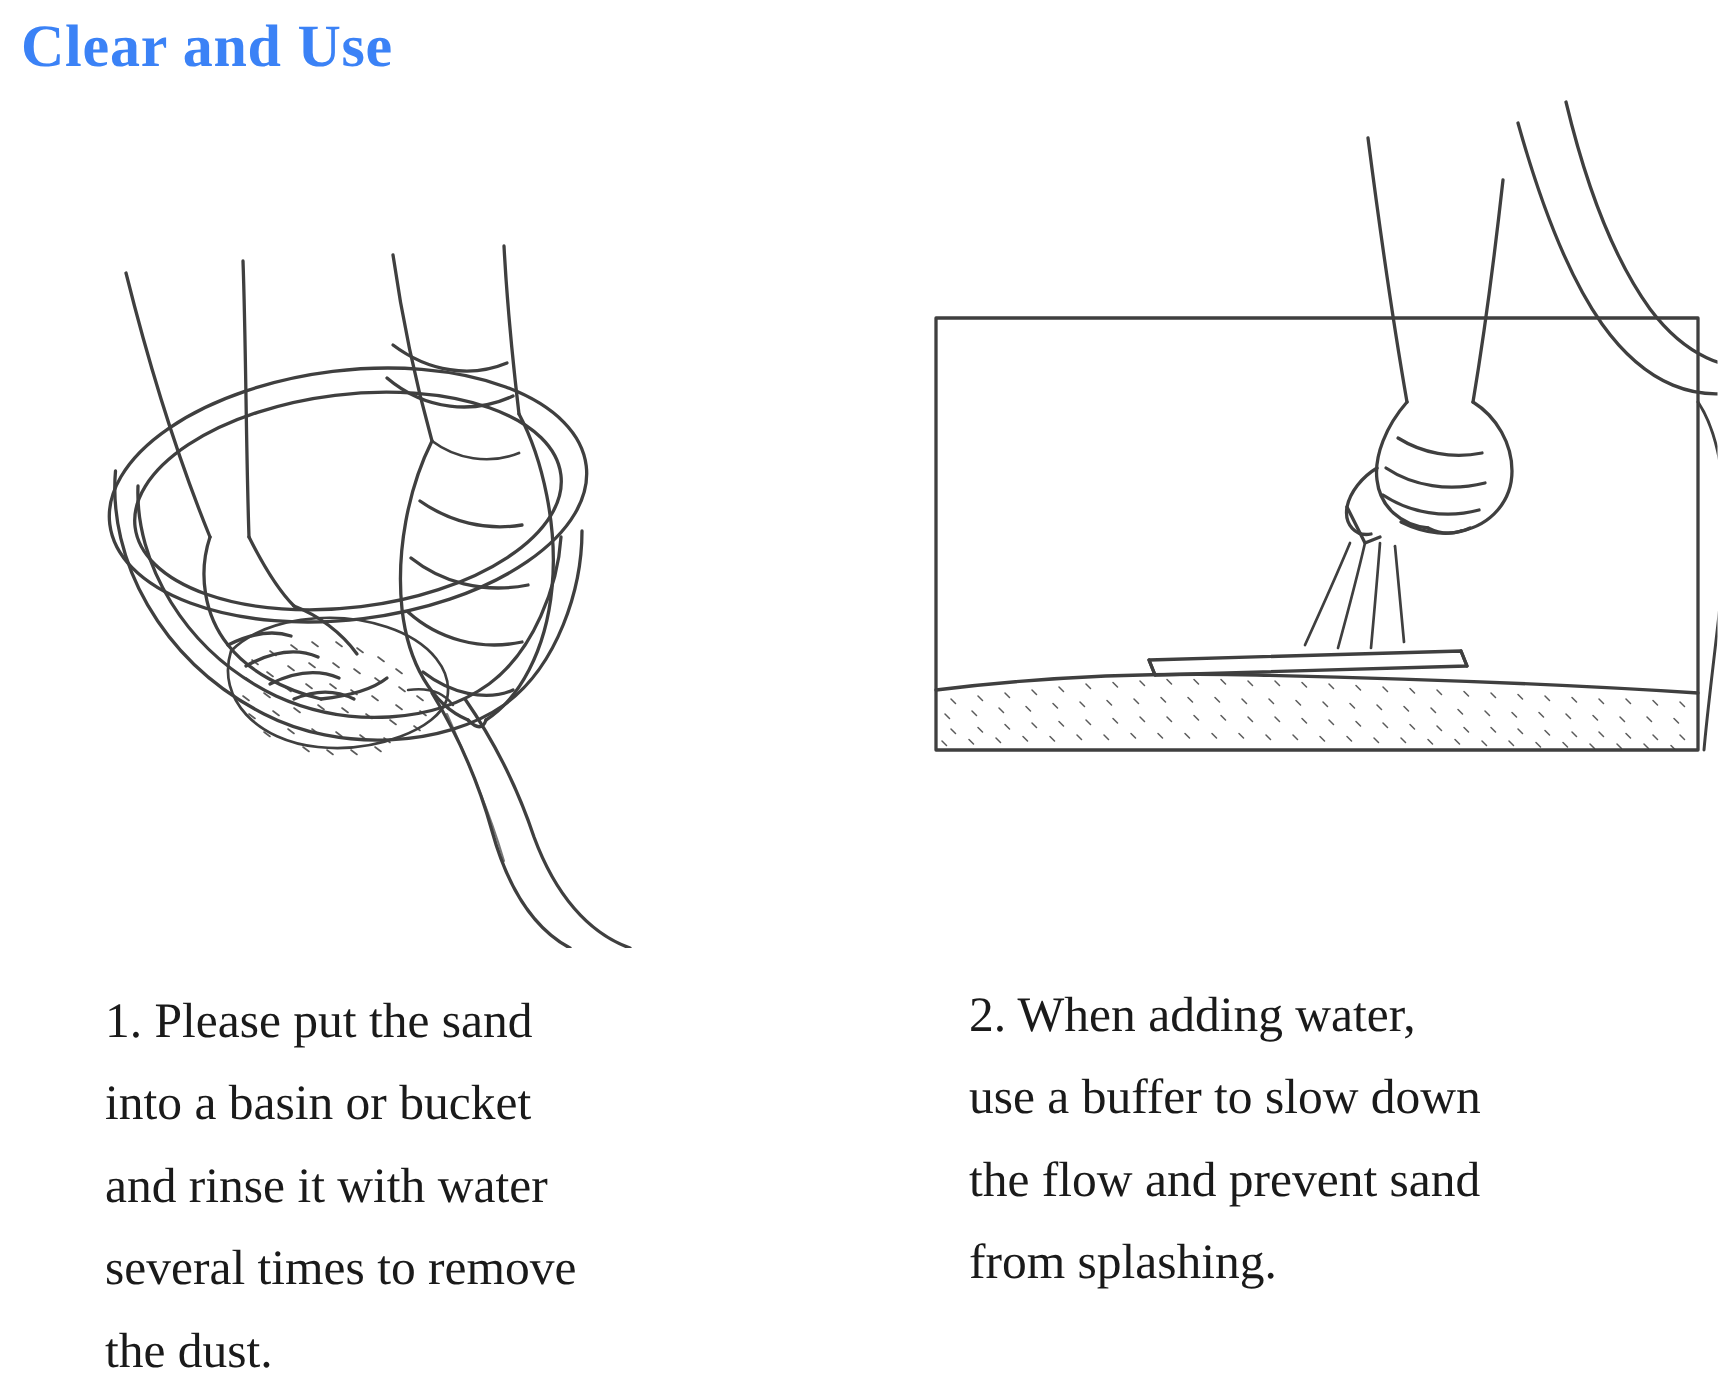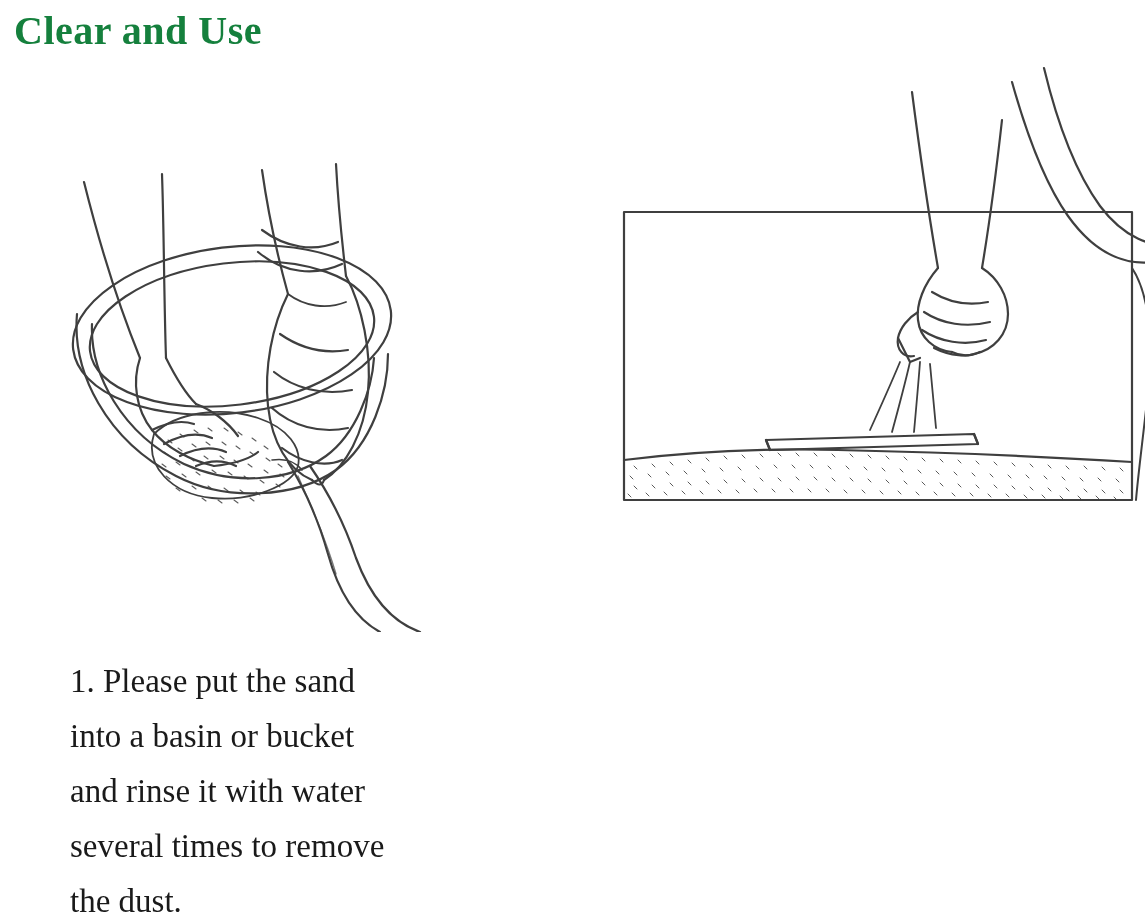--- a/index.html
+++ b/index.html
@@ -21,21 +21,21 @@
     height: 924px;
     box-sizing: border-box;
     padding: 0;
   }
   .title {
     font-family: "Liberation Serif", serif;
     font-weight: bold;
     font-size: 40px;
     line-height: 46px;
     letter-spacing: 0.5px;
-    color: #15803d;
+    color: #3b82f6;
     padding: 8px 0 0 14px;
     margin: 0;
   }
   .columns {
     position: absolute;
     top: 62px;
     left: 0;
     width: 1145px;
     height: 862px;
     display: flex;
@@ -192,16 +192,20 @@
 
             <path d="M404 20 C 418 70, 436 120, 460 154 C 490 196, 524 206, 556 198"></path>
             <path d="M436 6 C 448 56, 466 108, 492 144 C 516 176, 544 186, 566 182"></path>
             <path d="M556 198 C 564 196, 570 192, 572 188"></path>
 
             <path d="M524 206 C 540 230, 546 276, 540 330 C 534 384, 530 414, 528 438" stroke-width="2"></path>
             <path d="M540 200 C 556 228, 562 276, 556 332 C 550 386, 546 416, 544 438" stroke-width="2"></path>
           </g>
         </svg>
       </div>
+      <div class="caption caption-right">2. When adding water,
+use a buffer to slow down
+the flow and prevent sand
+from splashing.</div>
     </div>
 
   </div>
 </div>
 
 </body></html>

